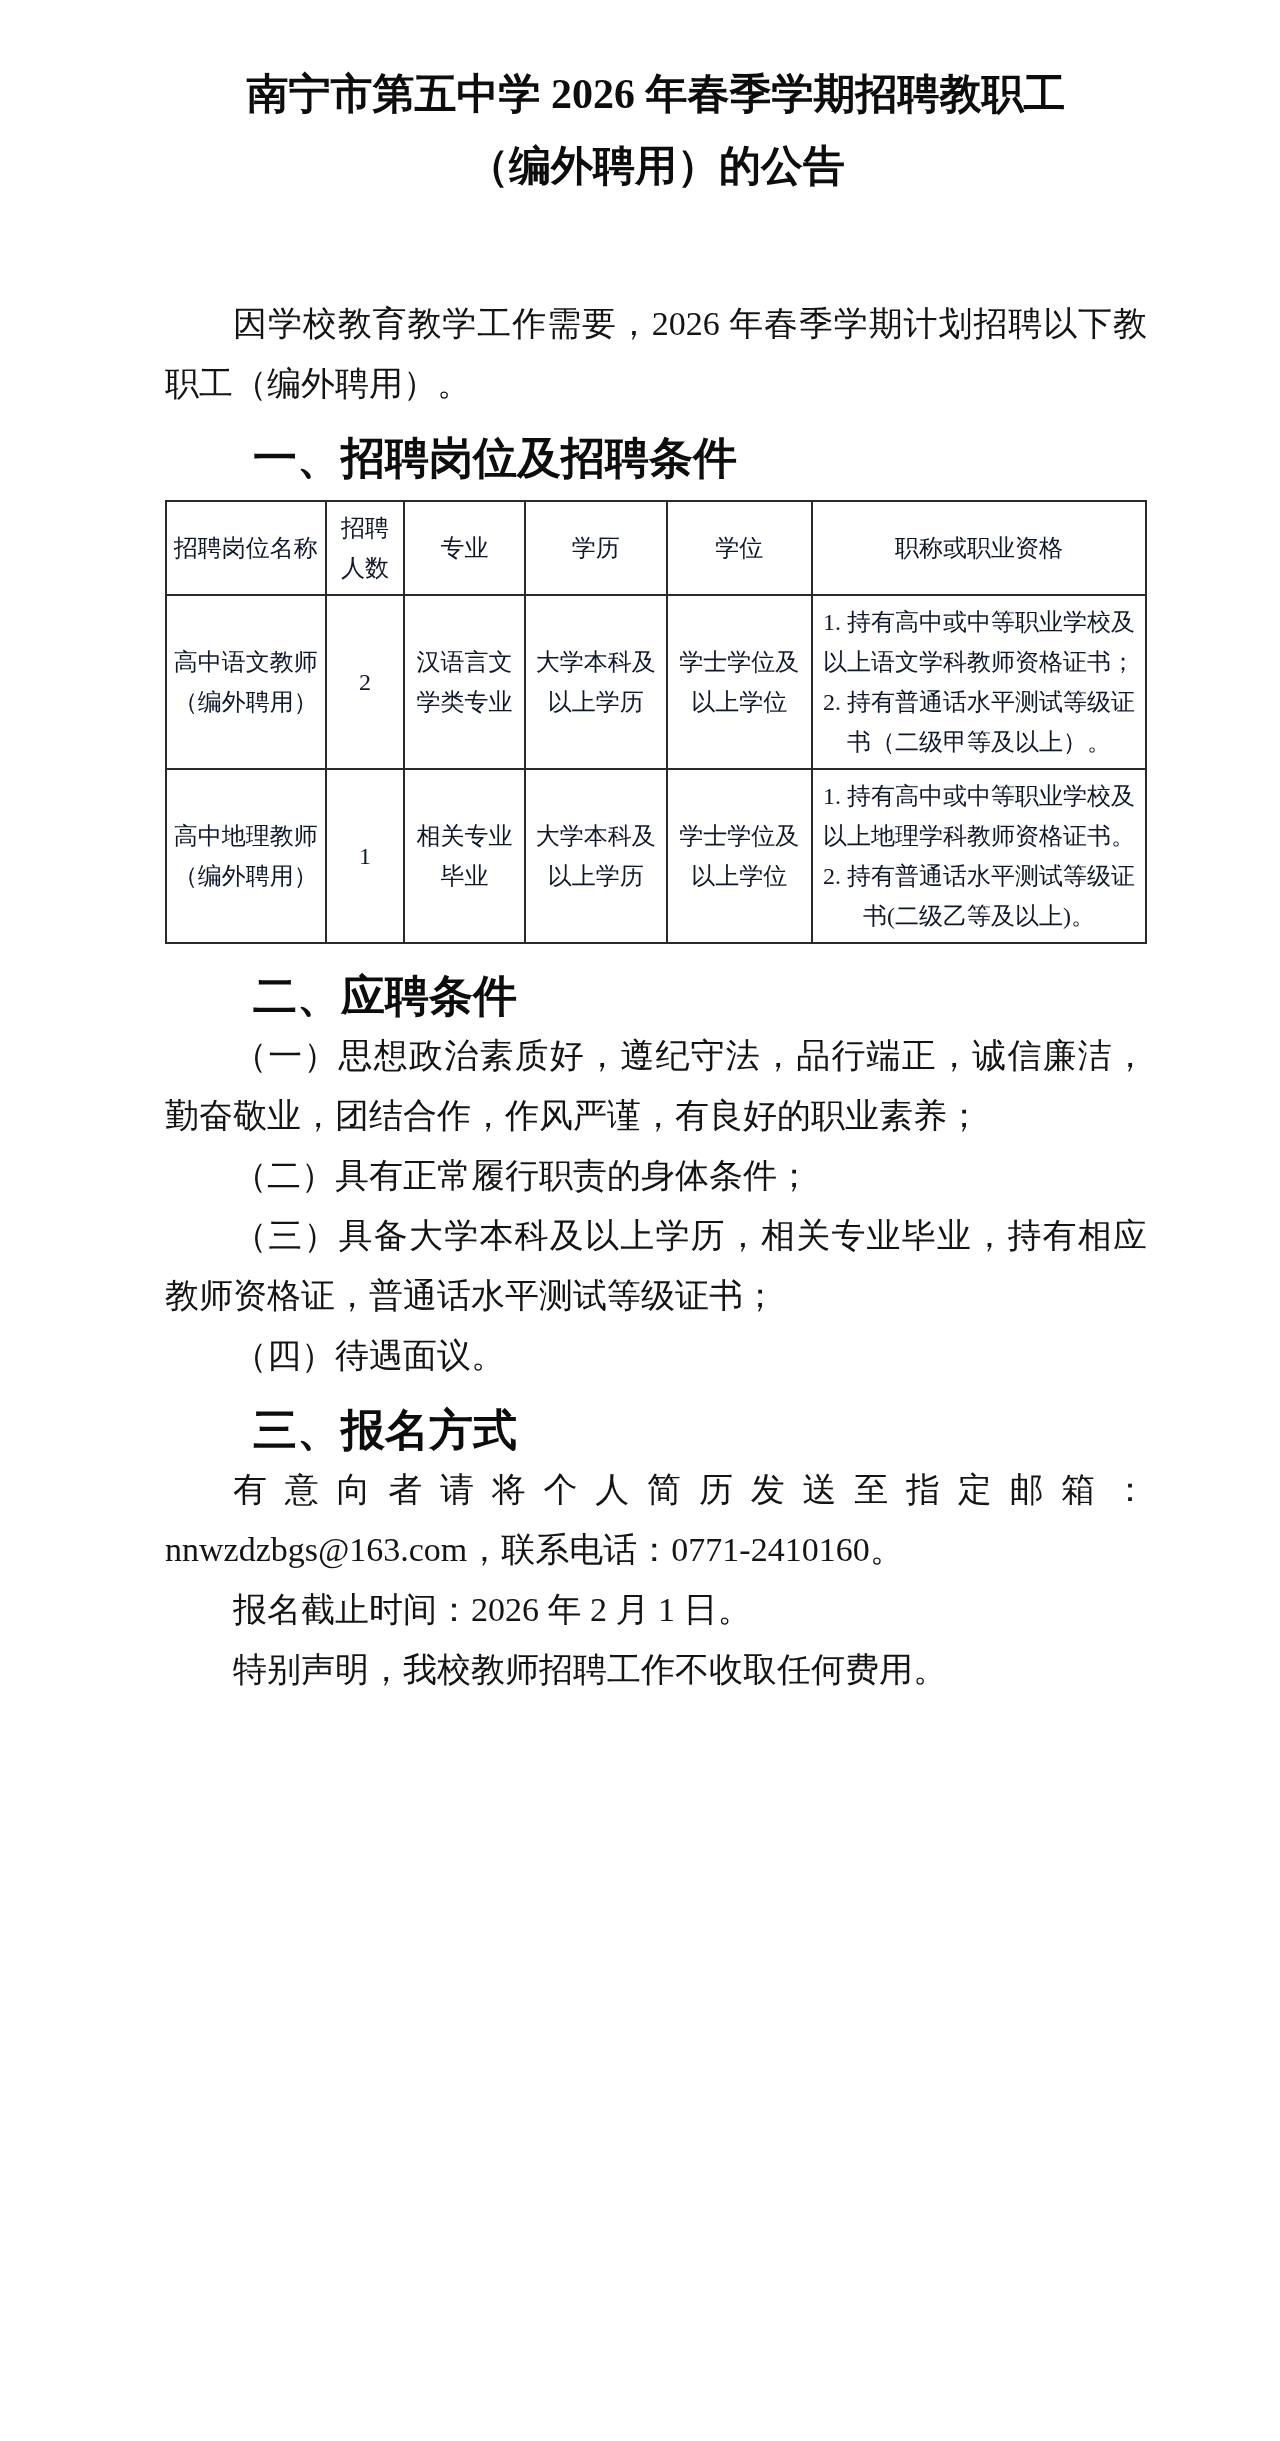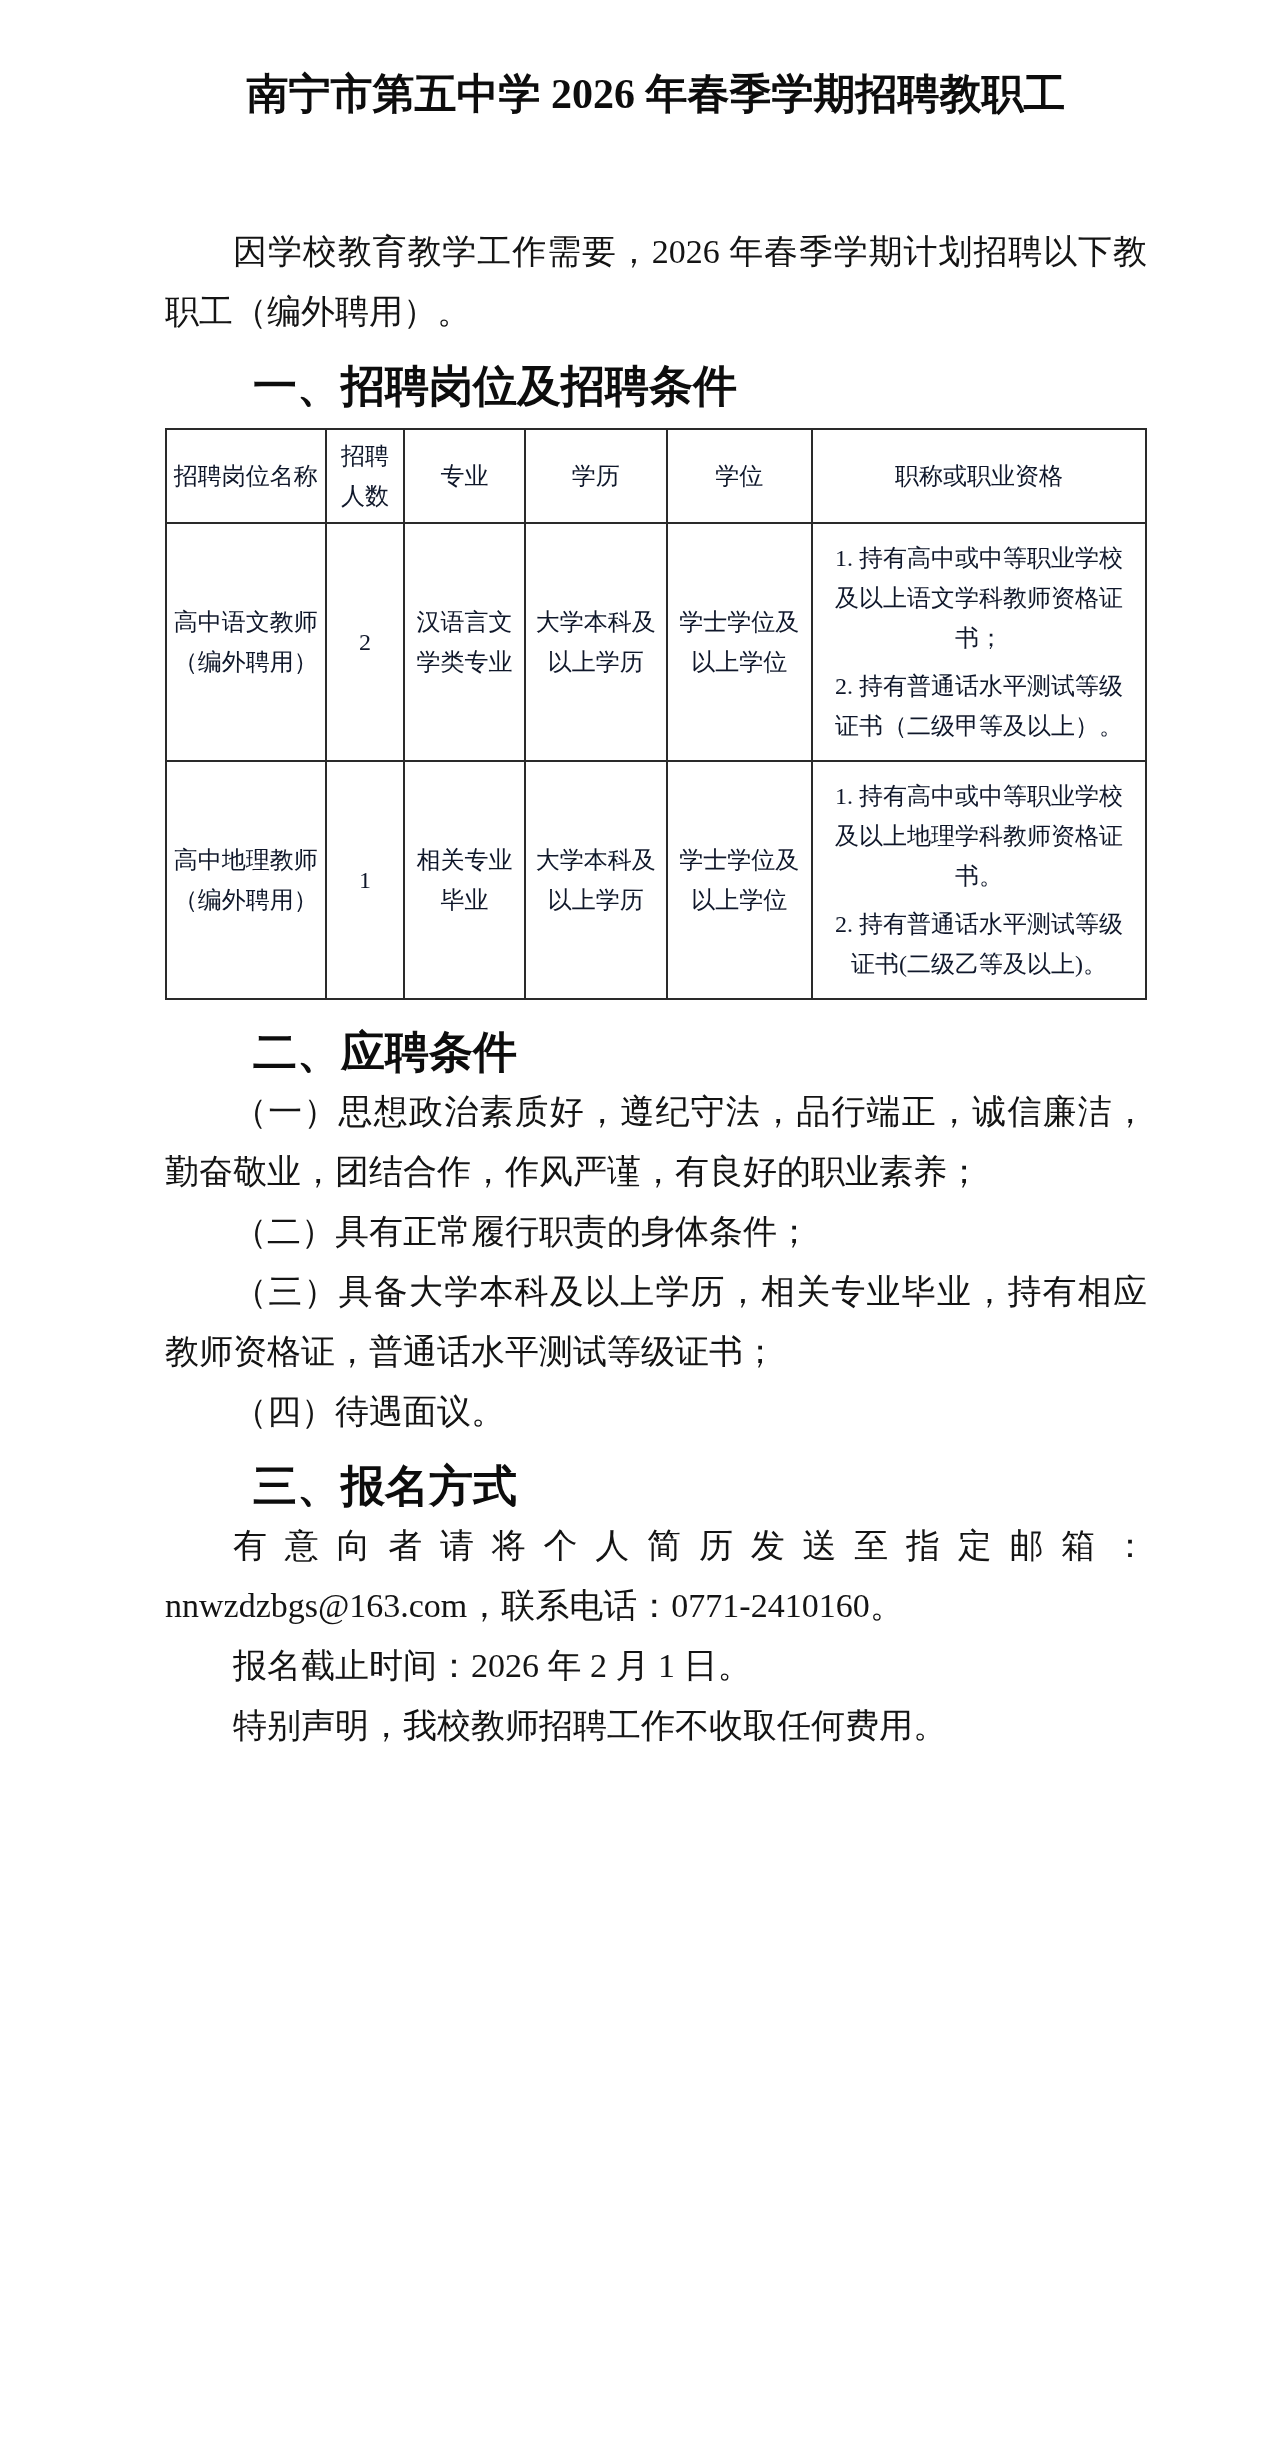--- a/index.html
+++ b/index.html
@@ -19,35 +19,36 @@
   h2.sec{margin:14px 0 0 0;font-size:44px;line-height:60px;font-weight:700;text-indent:2em;
          font-family:"Liberation Sans", sans-serif;color:#0d0d0d;}
 
   table.recruit{width:100%;border-collapse:collapse;table-layout:fixed;margin-top:12px;
                 font-size:24px;color:#0f172a;}
   table.recruit th, table.recruit td{border:2px solid #2a2a2a;text-align:center;vertical-align:middle;
                 padding:6px;line-height:40px;font-weight:400;}
   table.recruit thead tr{height:88px;}
   table.recruit tbody tr{height:148px;}
   td.qual{text-align:left;padding:10px 14px;line-height:38px;}
-  td.qual .q-line{margin:8px;}
+  td.qual .q-line{margin:0;}
   .pre{white-space:pre-line;}
 
   h2.sec.sp{margin-top:22px;}
 
   .signature{margin-top:106px;text-align:right;padding-right:66px;font-size:34px;line-height:64px;}
   .sig-inner{display:inline-block;text-align:center;}
 </style>
 </head>
 <body>
 
 <div class="page">
 
   <h1 class="doc-title">
     <span class="tl">南宁市第五中学 2026 年春季学期招聘教职工</span>
+    <span class="tl">（编外聘用）的公告</span>
   </h1>
 
   <p class="body-p">因学校教育教学工作需要，2026 年春季学期计划招聘以下教职工（编外聘用）。</p>
 
   <h2 class="sec">一、招聘岗位及招聘条件</h2>
 
   <table class="recruit">
     <colgroup>
       <col style="width:16.3%">
         <col style="width:8.0%">

